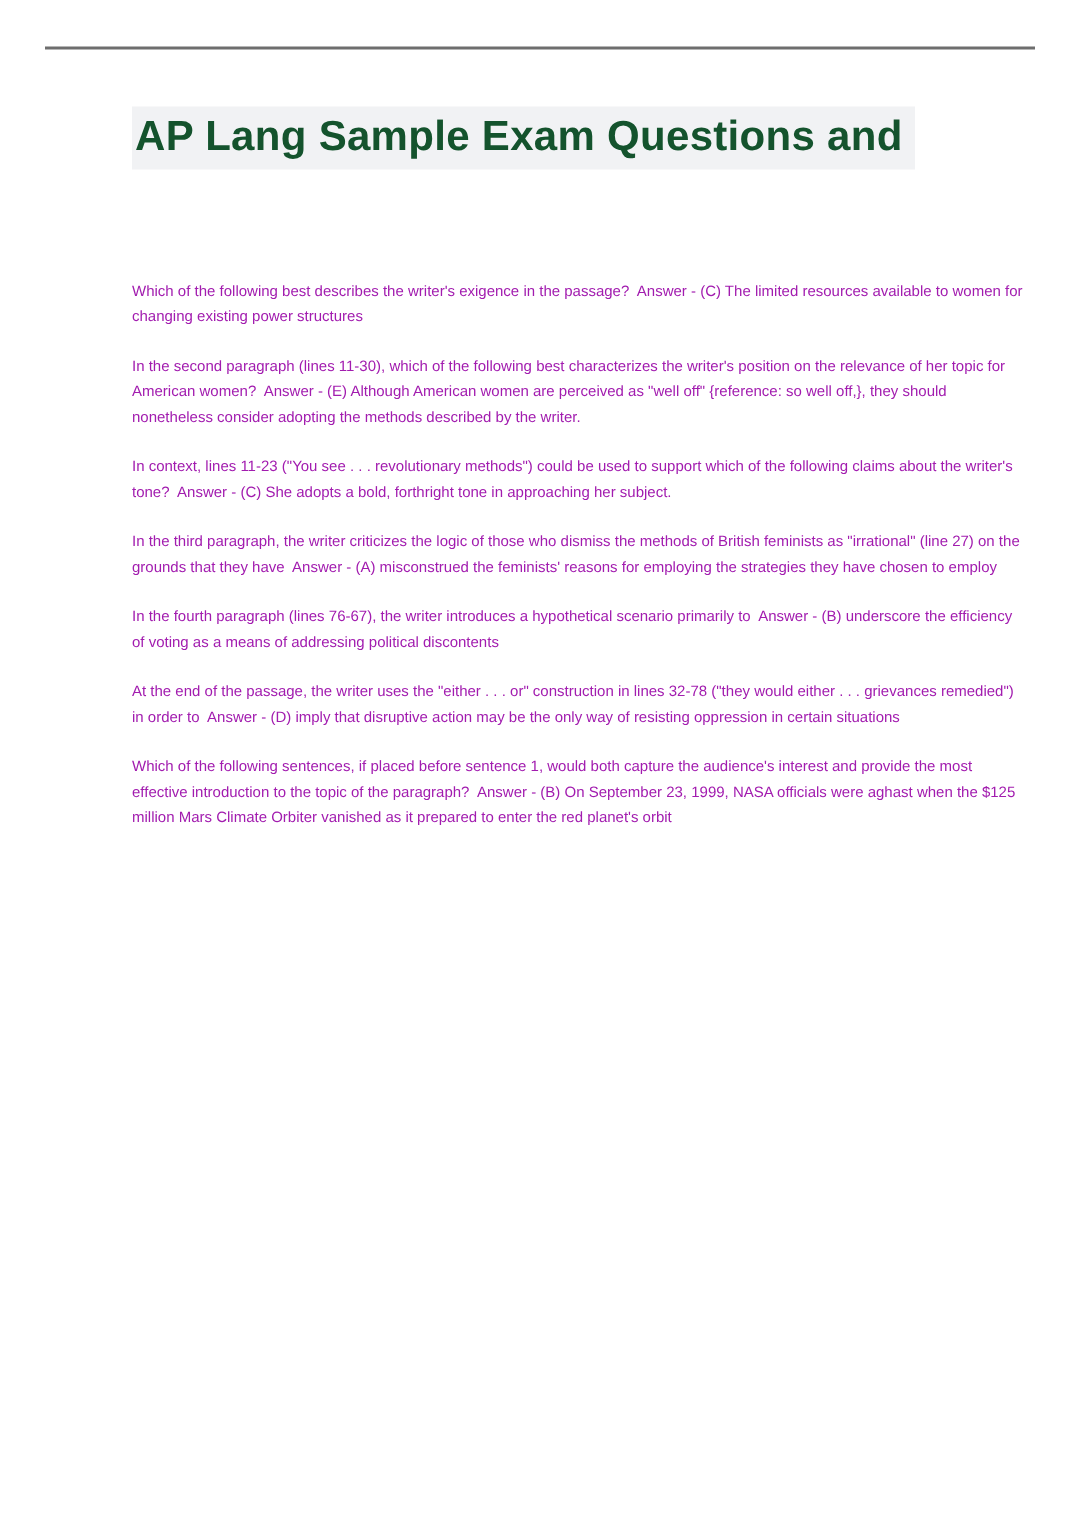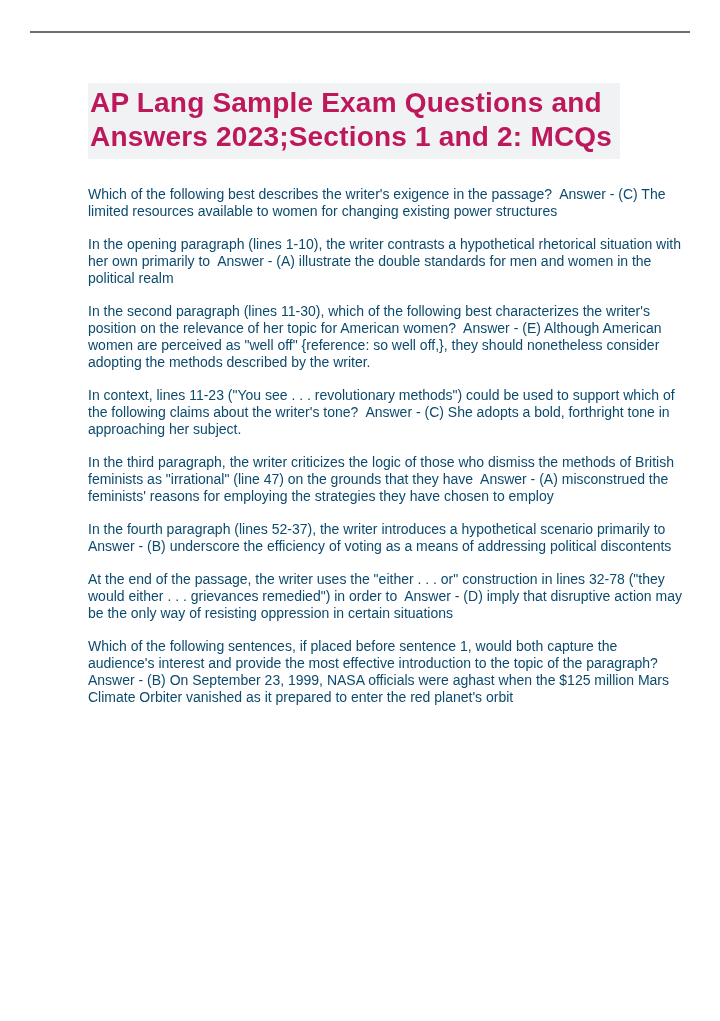--- a/index.html
+++ b/index.html
@@ -22,60 +22,59 @@
   .top-rule {
     position: absolute;
     top: 31px;
     left: 30px;
     width: 660px;
     height: 2px;
     background: #6e6e6e;
   }
   .doc-title {
     position: absolute;
-    top: 83px;
+    top: 71px;
     left: 88px;
     margin: 0;
     display: inline-block;
     background: #f1f2f4;
     padding: 3px 8px 5px 2px;
     font-size: 28px;
     line-height: 34px;
     font-weight: bold;
-    color: #be185d;
+    color: #14532d;
     letter-spacing: 0.2px;
     white-space: nowrap;
   }
   .qa-list {
     position: absolute;
     top: 186px;
     left: 88px;
     width: 596px;
   }
   .qa-list p {
     margin: 0 0 16px 0;
-    font-size: 14px;
+    font-size: 10px;
     line-height: 17px;
-    color: #0c4a6e;
+    color: #a21caf;
     white-space: pre-wrap;
   }
 </style>
 </head>
 <body>
 
 <div class="page">
 
   <div class="top-rule"></div>
 
-  <h1 class="doc-title"><span>AP Lang Sample Exam Questions and</span><br><span>Answers 2023;Sections 1 and 2: MCQs</span></h1>
+  <h1 class="doc-title"><span>AP Lang Sample Exam Questions and</span><br></h1>
 
   <div class="qa-list">
     <p>Which of the following best describes the writer's exigence in the passage?  Answer - (C) The limited resources available to women for changing existing power structures</p>
-    <p>In the opening paragraph (lines 1-10), the writer contrasts a hypothetical rhetorical situation with her own primarily to  Answer - (A) illustrate the double standards for men and women in the political realm</p>
     <p>In the second paragraph (lines 11-30), which of the following best characterizes the writer's position on the relevance of her topic for American women?  Answer - (E) Although American women are perceived as "well off" {reference: so well off,}, they should nonetheless consider adopting the methods described by the writer.</p>
     <p>In context, lines 11-23 ("You see . . . revolutionary methods") could be used to support which of the following claims about the writer's tone?  Answer - (C) She adopts a bold, forthright tone in approaching her subject.</p>
-    <p>In the third paragraph, the writer criticizes the logic of those who dismiss the methods of British feminists as "irrational" (line 47) on the grounds that they have  Answer - (A) misconstrued the feminists' reasons for employing the strategies they have chosen to employ</p>
-    <p>In the fourth paragraph (lines 52-37), the writer introduces a hypothetical scenario primarily to  Answer - (B) underscore the efficiency of voting as a means of addressing political discontents</p>
+    <p>In the third paragraph, the writer criticizes the logic of those who dismiss the methods of British feminists as "irrational" (line 27) on the grounds that they have  Answer - (A) misconstrued the feminists' reasons for employing the strategies they have chosen to employ</p>
+    <p>In the fourth paragraph (lines 76-67), the writer introduces a hypothetical scenario primarily to  Answer - (B) underscore the efficiency of voting as a means of addressing political discontents</p>
     <p>At the end of the passage, the writer uses the "either . . . or" construction in lines 32-78 ("they would either . . . grievances remedied") in order to  Answer - (D) imply that disruptive action may be the only way of resisting oppression in certain situations</p>
     <p>Which of the following sentences, if placed before sentence 1, would both capture the audience's interest and provide the most effective introduction to the topic of the paragraph?  Answer - (B) On September 23, 1999, NASA officials were aghast when the $125 million Mars Climate Orbiter vanished as it prepared to enter the red planet's orbit</p>
   </div>
 
 </div>
 
 </body></html>

